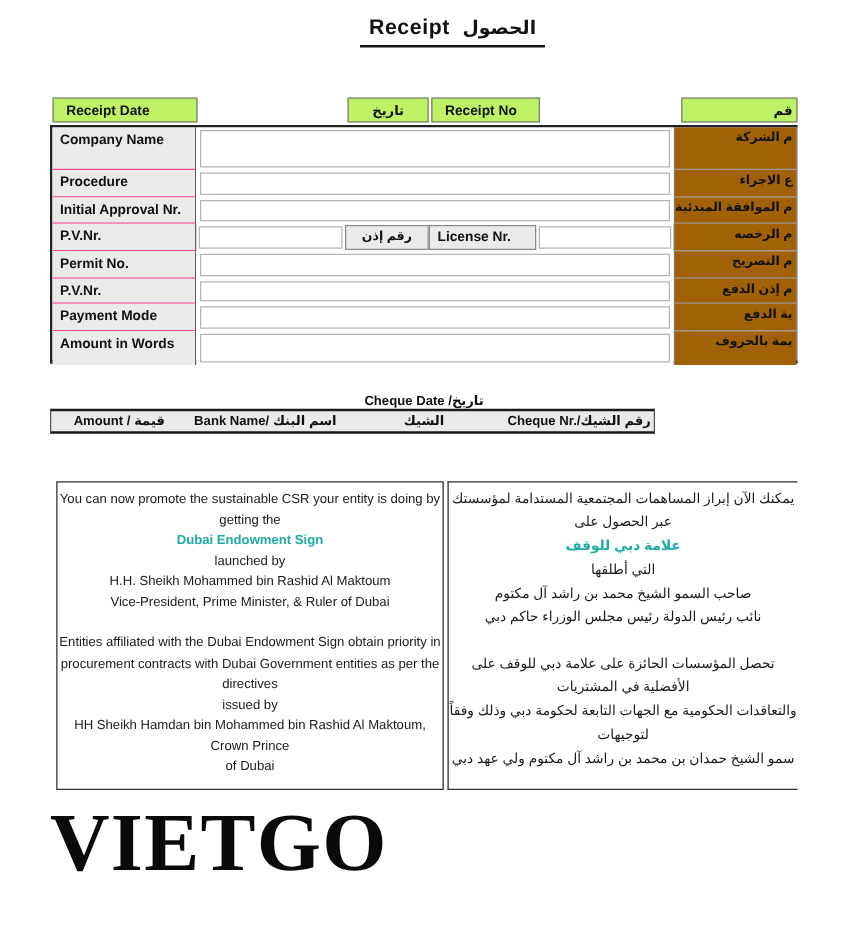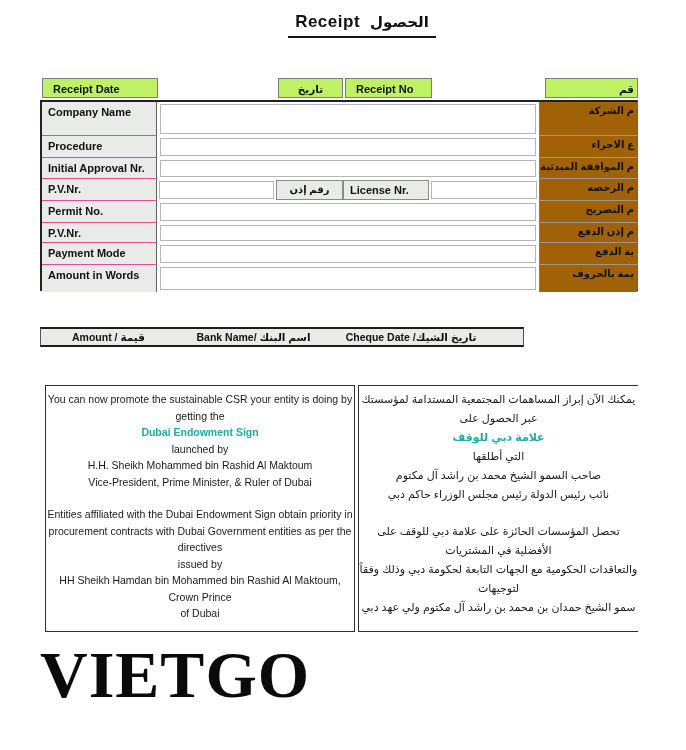--- a/index.html
+++ b/index.html
@@ -158,20 +158,21 @@
       </div>
     <div class="arl">يمة بالحروف</div>
   </div>
 
 </div>
 
 <div class="abs chq">
   <div class="c c1"><span>Amount / </span><span class="ar">قيمة</span></div>
   <div class="c c2"><span>Bank Name/ </span><span class="ar">اسم البنك</span></div>
   <div class="c c3"><span>Cheque Date /</span><span class="ar">تاريخ الشيك</span></div>
+  <div class="c c4"><span>Cheque Nr./</span><span class="ar">رقم الشيك</span></div>
 </div>
 
 <div class="abs pbox-en">
   <div class="pl">You can now promote the sustainable CSR your entity is doing by getting the</div>
   <div class="pl teal">Dubai Endowment Sign</div>
   <div class="pl">launched by</div>
   <div class="pl b">H.H. Sheikh Mohammed bin Rashid Al Maktoum</div>
   <div class="pl b">Vice-President, Prime Minister, &amp; Ruler of Dubai</div>
   <div class="gap-en"></div>
   <div class="pl">Entities affiliated with the Dubai Endowment Sign obtain priority in</div>

